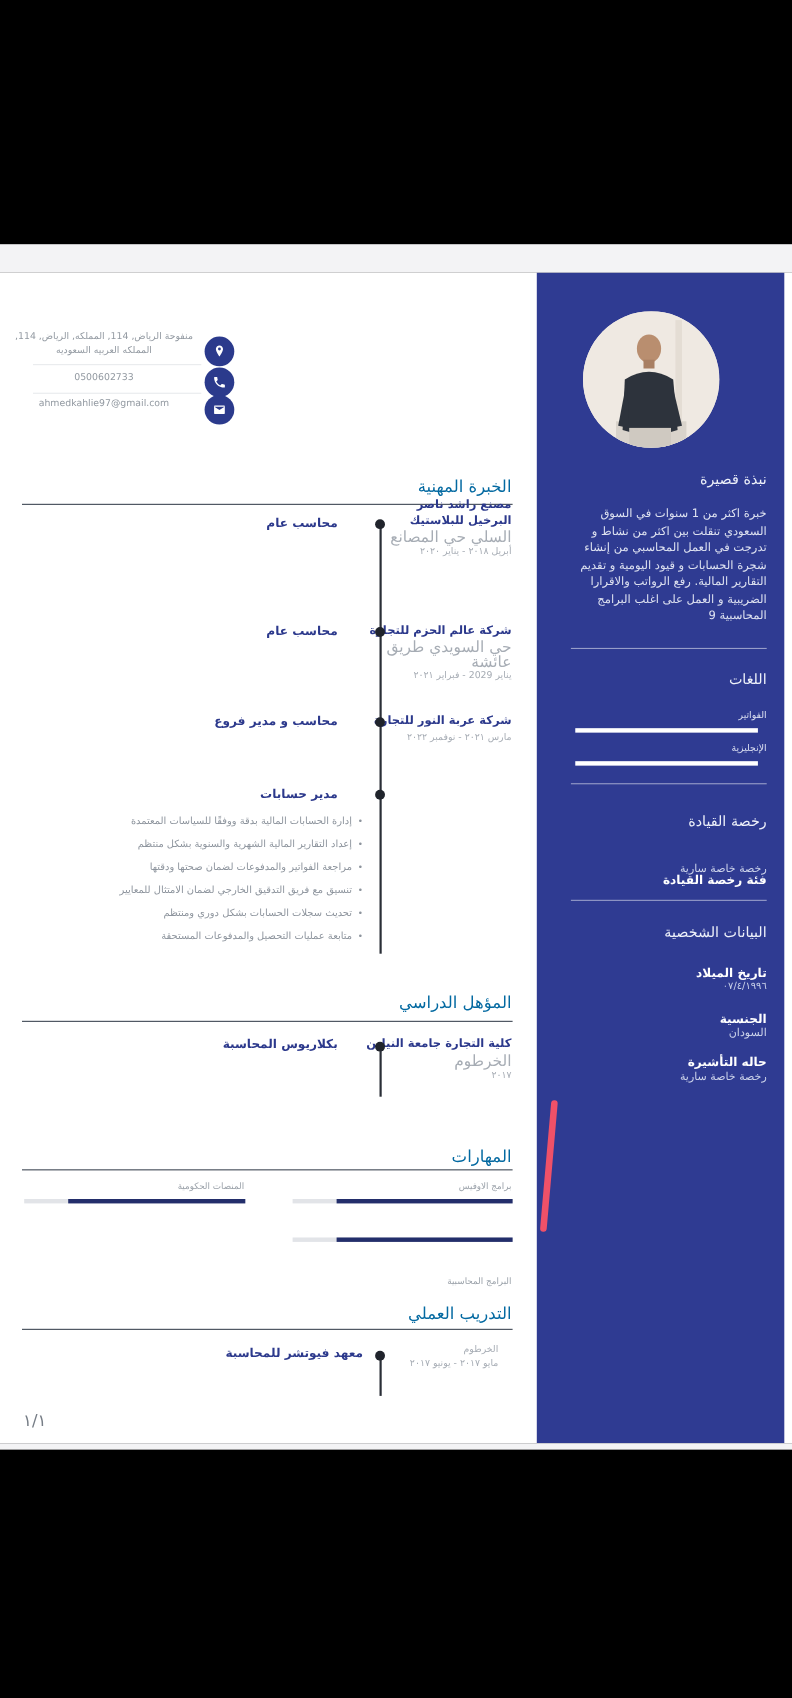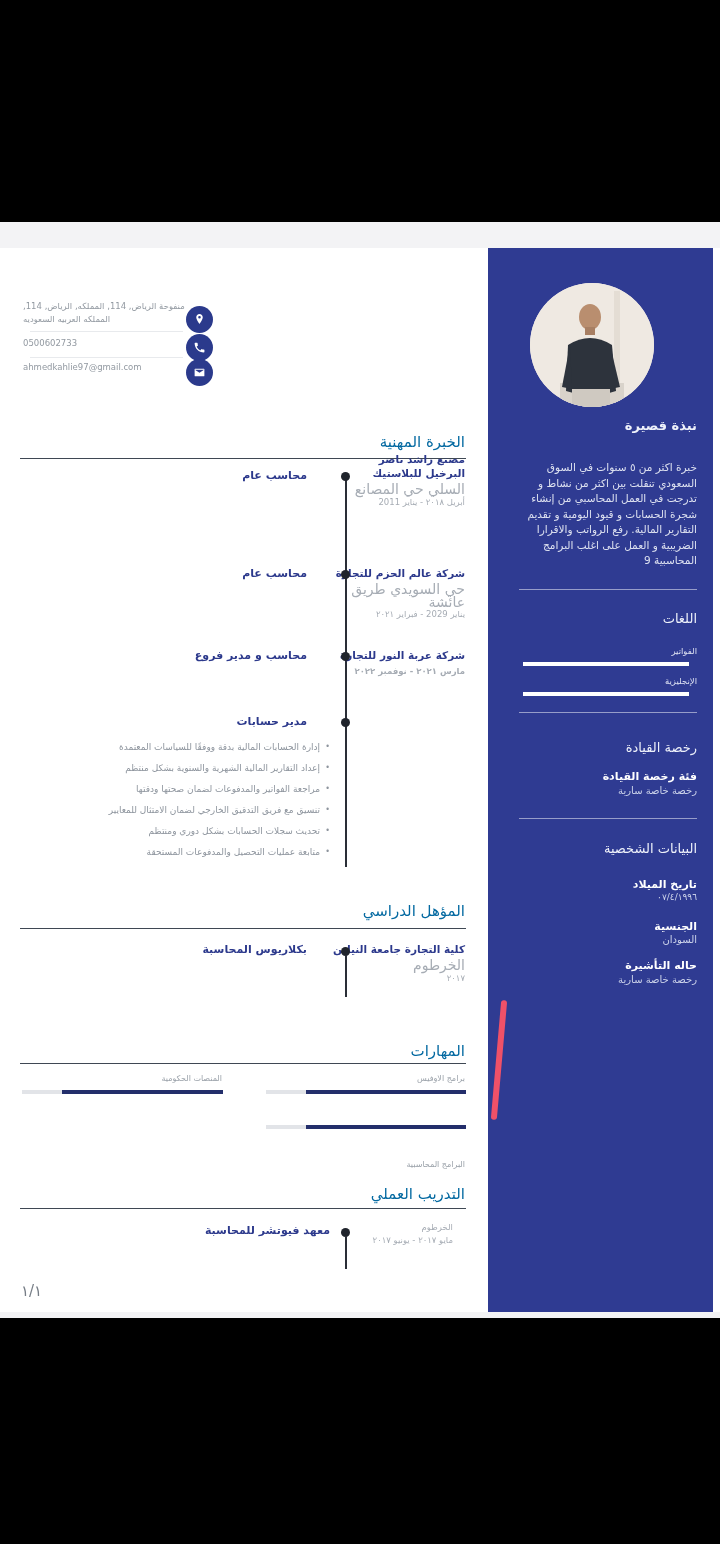--- a/index.html
+++ b/index.html
@@ -12,21 +12,21 @@
   #letterbox-bottom { top:1318px; height:226px; }
   .gray-strip { position:absolute; left:0; width:720px; background:#f3f3f5; }
   #strip-top { top:222px; height:26px; }
   #strip-bottom { top:1312px; height:6px; }
 
   #page { position:absolute; top:248px; left:0; width:720px; height:1064px; background:#ffffff; }
 
   
   #main { position:absolute; left:0; top:0; width:488px; height:1064px; }
 
-  .contact-text { position:absolute; right:290px; text-align:left; direction:rtl;
+  .contact-text { position:absolute; right:306px; text-align:center; direction:rtl;
                   color:#9299a1; font-size:8.5px; line-height:13px; width:175px; }
   .contact-icon { position:absolute; width:27px; height:27px; border-radius:50%;
                   background:#2b3a8c; display:flex; align-items:center; justify-content:center; }
   .contact-icon svg { width:13px; height:13px; }
   .contact-divider { position:absolute; left:30px; width:153px; height:1px; background:#e8eaed; }
 
   .sec-title { position:absolute; right:23px; direction:rtl; font-size:15px; color:#0369a1; letter-spacing:0.2px; }
   .sec-rule  { position:absolute; left:20px; width:446px; height:1px; background:#3f4854; }
 
   .company-block { position:absolute; right:23px; width:122px; text-align:right; direction:rtl; }
@@ -101,36 +101,36 @@
           </svg>
       </div>
 
       <div class="sec-title" style="top:185px;">الخبرة المهنية</div>
       <div class="sec-rule" style="top:210px;"></div>
       <div class="tl-line" style="top:229px; height:390px;"></div>
 
       <div class="company-block" style="top:204px;">
         <div class="company">مصنع راشد ناصر البرخيل للبلاستيك</div>
         <div class="muted">السلي حي المصانع</div>
-        <div class="muted2">أبريل ٢٠١٨ - يناير 2011</div>
+        <div class="muted2">أبريل ٢٠١٨ - يناير ٢٠٢٠</div>
       </div>
       <div class="tl-dot" style="top:224px;"></div>
       <div class="role" style="top:221px;">محاسب عام</div>
 
       <div class="company-block" style="top:318px; width:130px;">
         <div class="company">شركة عالم الحزم للتجارة</div>
         <div class="muted">حي السويدي طريق عائشة</div>
         <div class="muted2">يناير 2029 - فبراير ٢٠٢١</div>
       </div>
       <div class="tl-dot" style="top:322px;"></div>
       <div class="role" style="top:319px;">محاسب عام</div>
 
       <div class="company-block" style="top:400px; width:130px;">
         <div class="company">شركة عربة النور للتجارة</div>
-        <div class="muted2" style="margin-top:3px;font-weight:bold;">مارس ٢٠٢١ - نوفمبر ٢٠٢٢</div>
+        <div class="muted2" style="margin-top:3px;">مارس ٢٠٢١ - نوفمبر ٢٠٢٢</div>
       </div>
       <div class="tl-dot" style="top:404px;"></div>
       <div class="role" style="top:401px;">محاسب و مدير فروع</div>
 
       <div class="tl-dot" style="top:470px;"></div>
       <div class="role" style="top:467px;">مدير حسابات</div>
       <div class="bullets" style="top:493px;">
         <div class="bullet">إدارة الحسابات المالية بدقة ووفقًا للسياسات المعتمدة</div>
         <div class="bullet">إعداد التقارير المالية الشهرية والسنوية بشكل منتظم</div>
         <div class="bullet">مراجعة الفواتير والمدفوعات لضمان صحتها ودقتها</div>
@@ -190,37 +190,37 @@
           <rect x="30" y="100" width="64" height="24" fill="#d9d3cb"></rect>
           <ellipse cx="60" cy="34" rx="11" ry="13" fill="#b98e6f"></ellipse>
           <rect x="55" y="44" width="10" height="8" fill="#a87f63"></rect>
           <path d="M38 62 Q60 48 82 62 L86 108 Q62 116 36 108 Z" fill="#2d333c"></path>
           <path d="M40 62 L32 104 L42 106 Z" fill="#2d333c"></path>
           <path d="M80 62 L90 104 L80 106 Z" fill="#2d333c"></path>
           <rect x="42" y="106" width="38" height="18" fill="#cfc9c1"></rect>
         </svg>
       </div>
 
-      <div class="sb-right sb-title" style="top:170px;font-weight:bold;">نبذة قصيرة</div>
-      <div class="sb-right" id="bio">خبرة اكثر من ٥ سنوات في السوق السعودي تنقلت بين اكثر من نشاط و تدرجت في العمل المحاسبي من إنشاء شجرة الحسابات و قيود اليومية و تقديم التقارير المالية. رفع الرواتب والاقرارا الضريبية و العمل على اغلب البرامج المحاسبية 9</div>
+      <div class="sb-right sb-title" style="top:181px;">نبذة قصيرة</div>
+      <div class="sb-right" id="bio">خبرة اكثر من 1 سنوات في السوق السعودي تنقلت بين اكثر من نشاط و تدرجت في العمل المحاسبي من إنشاء شجرة الحسابات و قيود اليومية و تقديم التقارير المالية. رفع الرواتب والاقرارا الضريبية و العمل على اغلب البرامج المحاسبية 9</div>
       <div class="sb-divider" style="top:341px;"></div>
 
       <div class="sb-right sb-title" style="top:363px;">اللغات</div>
       <div class="sb-right sb-small" style="top:398px;">الفواتير</div>
       <div class="sb-bar" style="top:414px;">
         <div class="fill" style="width: 100%;"></div>
       </div>
       <div class="sb-right sb-small" style="top:428px;">الإنجليزية</div>
       <div class="sb-bar" style="top:444px;">
         <div class="fill" style="width: 100%;"></div>
       </div>
       <div class="sb-divider" style="top:464px;"></div>
 
       <div class="sb-right sb-title" style="top:492px;">رخصة القيادة</div>
-      <div class="sb-right sb-bold" style="top:522px;">فئة رخصة القيادة</div>
+      <div class="sb-right sb-bold" style="top:546px;">فئة رخصة القيادة</div>
       <div class="sb-right sb-val" style="top:537px;">رخصة خاصة سارية</div>
       <div class="sb-divider" style="top:570px;"></div>
 
       <div class="sb-right sb-title" style="top:593px;">البيانات الشخصية</div>
 
       <div class="sb-right sb-bold" style="top:630px;">تاريخ الميلاد</div>
       <div class="sb-right sb-val" style="top:644px; font-size:9px;">٠٧/٤/١٩٩٦</div>
 
       <div class="sb-right sb-bold" style="top:672px;">الجنسية</div>
       <div class="sb-right sb-val" style="top:686px;">السودان</div>

